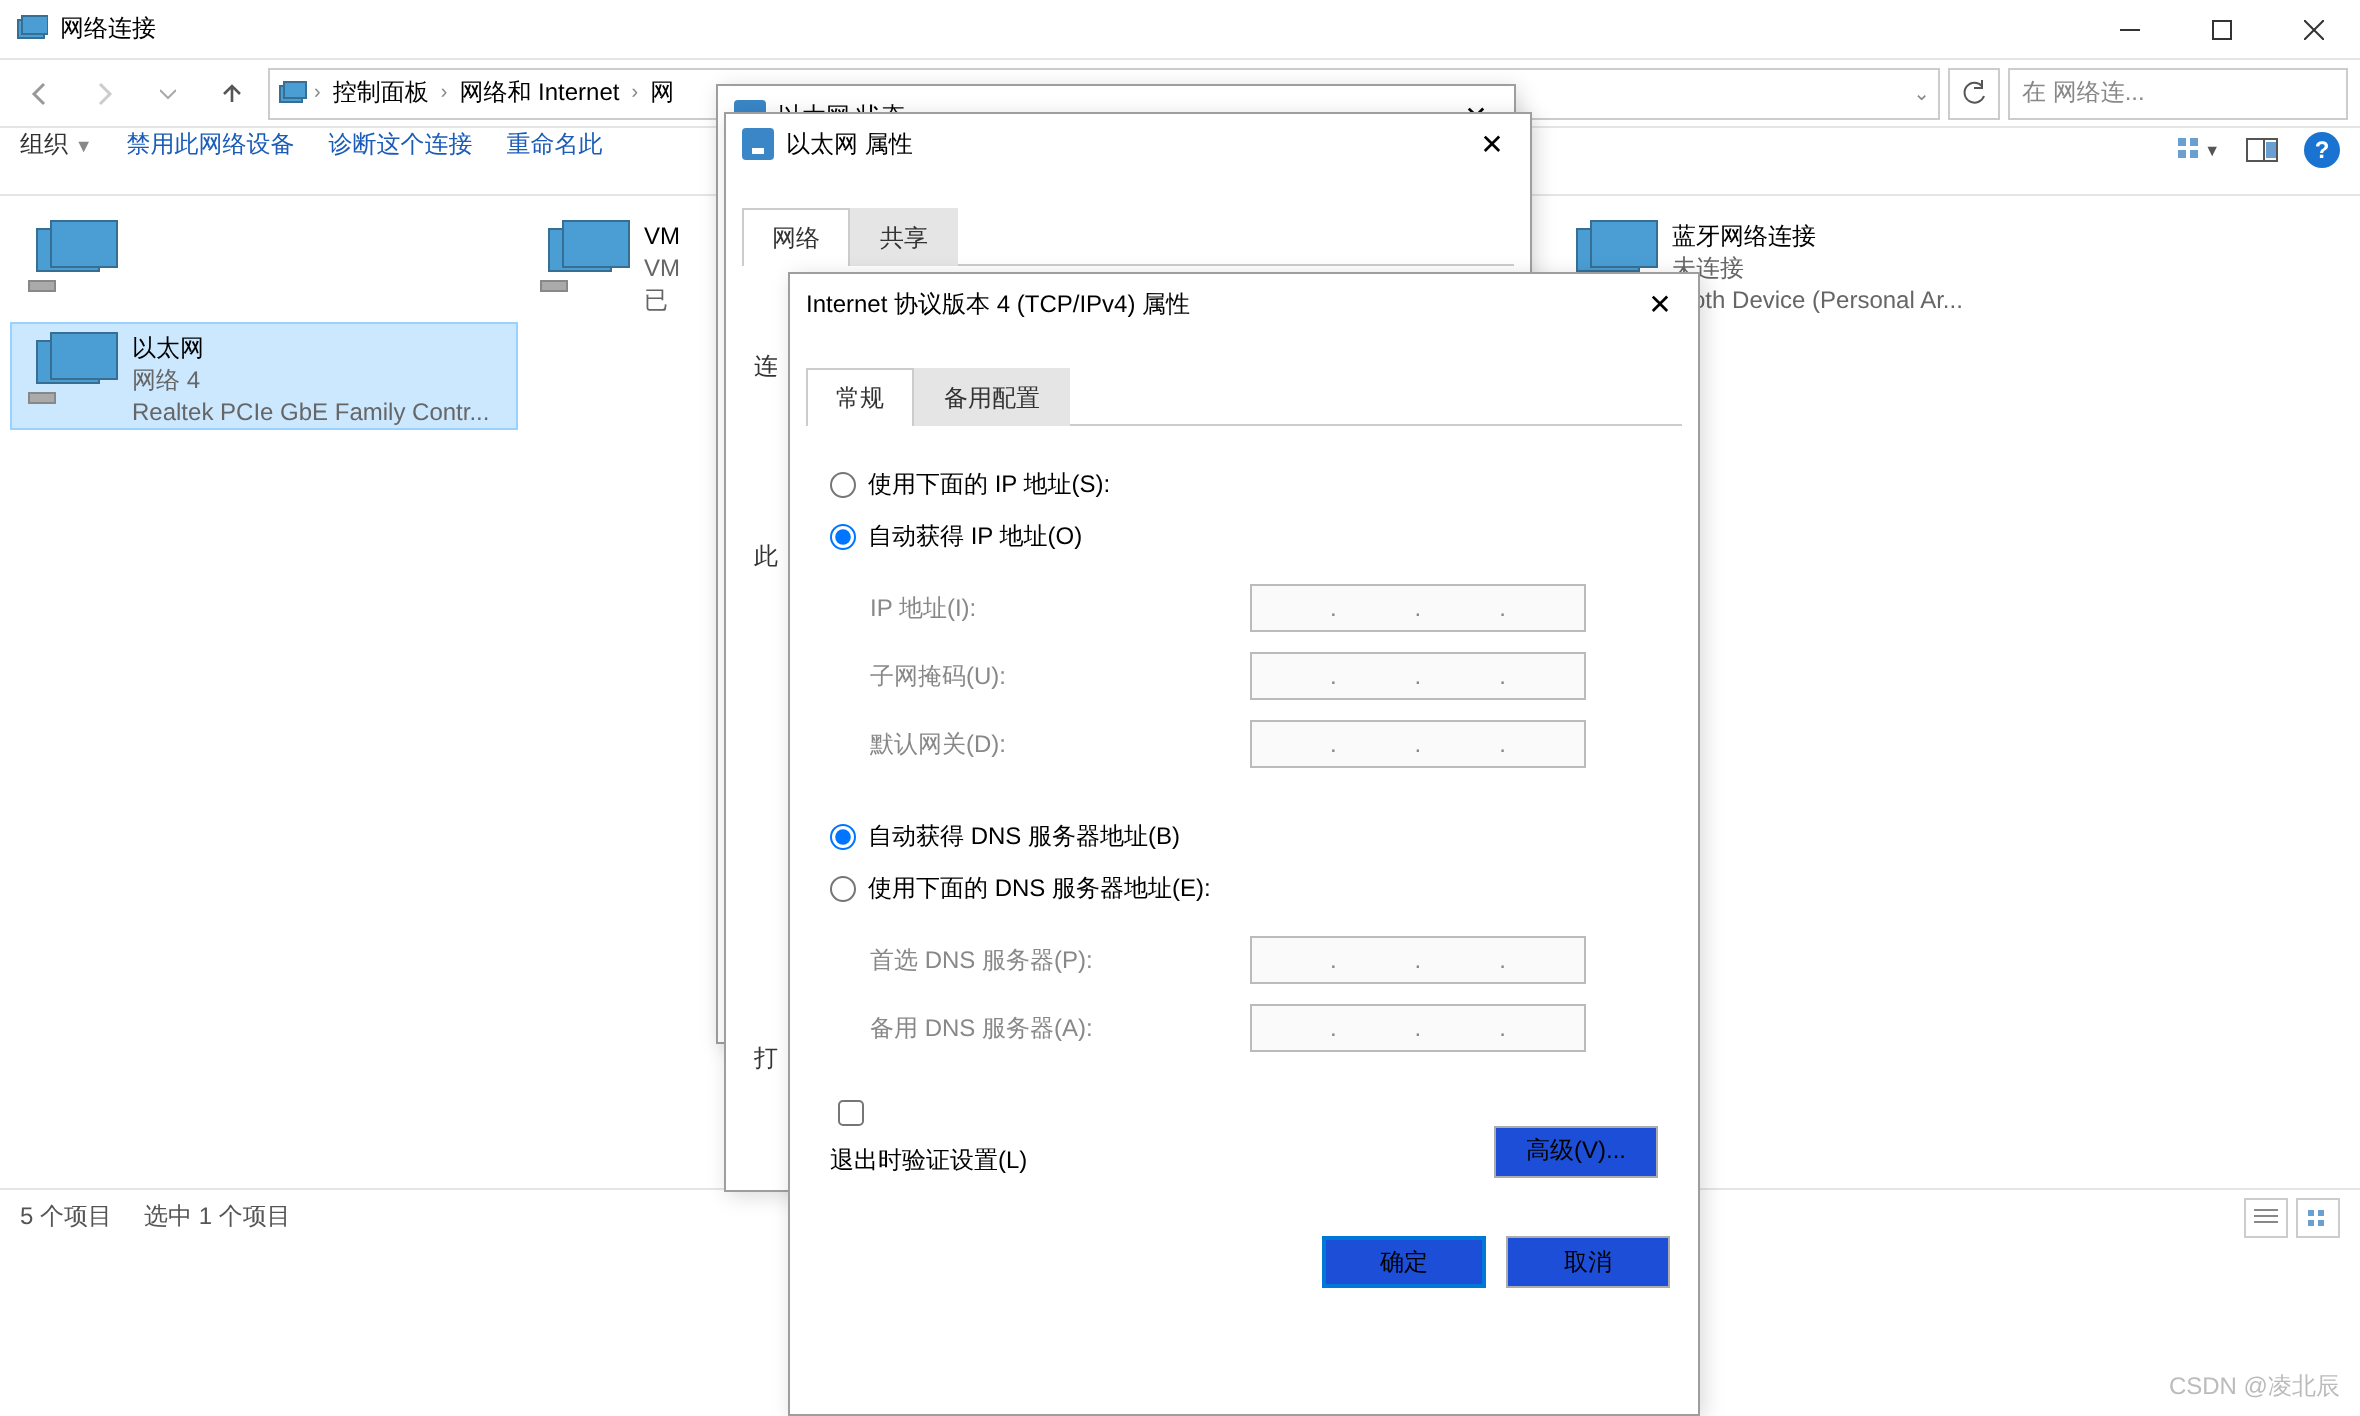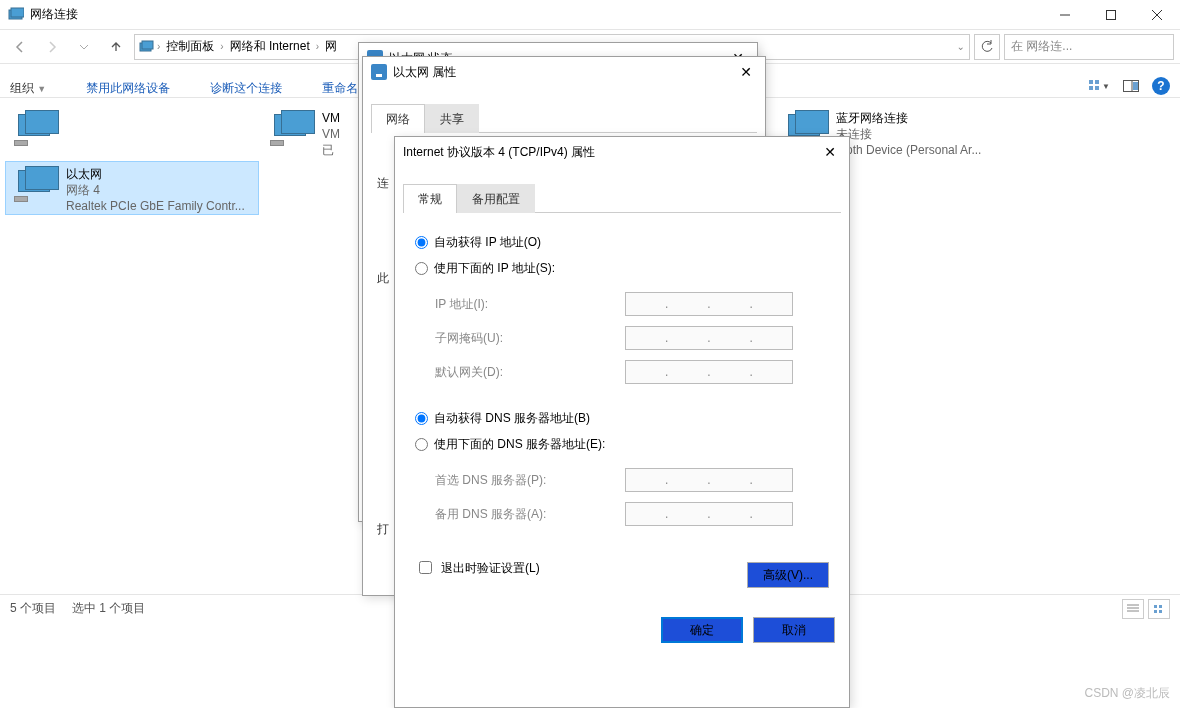--- a/index.html
+++ b/index.html
@@ -14,21 +14,21 @@
 
   .addrbar { height: 34px; display: flex; align-items: center; padding: 0 6px; gap: 4px; border-bottom: 1px solid #e5e5e5; }
   .nav-btn { width: 28px; height: 28px; display: flex; align-items: center; justify-content: center; color: #999; border-radius: 2px; }
   .nav-btn.enabled { color: #2b6cd1; }
   .addr-path { flex: 1; height: 26px; border: 1px solid #ccc; display: flex; align-items: center; padding: 0 4px; gap: 2px; }
   .addr-path .seg { padding: 0 4px; height: 22px; display: inline-flex; align-items: center; }
   .addr-path .chev { color: #888; font-size: 10px; }
   .refresh-btn { width: 26px; height: 26px; border: 1px solid #ccc; display: flex; align-items: center; justify-content: center; }
   .search-box { width: 170px; height: 26px; border: 1px solid #ccc; display: flex; align-items: center; padding: 0 6px; color: #888; }
 
-  .cmdbar { height: 34px; display: flex; align-items: flex-end; padding: 0 10px; gap: 40px; border-bottom: 1px solid #e5e5e5; }
+  .cmdbar { height: 34px; display: flex; align-items: flex-start; padding: 0 10px; gap: 17px; border-bottom: 1px solid #e5e5e5; }
   .cmdbar .cmd { color: #1a5cb8; }
   .cmdbar .cmd.first { color: #333; }
   .cmdbar .right { margin-left: auto; display: flex; gap: 10px; align-items: center; }
   .cmdbar .iconbtn { width: 22px; height: 22px; display: flex; align-items: center; justify-content: center; color: #555; }
   .help-icon { width: 18px; height: 18px; border-radius: 50%; background: #1a73d1; color: #fff; display: flex; align-items: center; justify-content: center; font-weight: bold; font-size: 12px; }
 
   .content { position: relative; display: flex; flex-wrap: wrap; align-content: flex-start; padding: 6px 4px; height: 496px; }
   .conn-item { width: 252px; height: 52px; margin: 2px; padding: 4px; display: flex; gap: 8px; }
   .conn-item.selected { background: #cce8ff; outline: 1px solid #99d1ff; }
   .conn-icon { width: 48px; height: 38px; position: relative; }
@@ -67,21 +67,21 @@
   .ipv4-desc { margin: 10px 16px 18px; line-height: 1.6; color: #333; }
   .radio-group { margin: 0 20px 6px; }
   .radio-row { display: flex; align-items: center; gap: 6px; height: 26px; }
   .radio-row input[type=radio] { margin: 0; }
   .ip-grid { margin: 4px 20px 16px 40px; }
   .ip-row { display: flex; align-items: center; height: 34px; }
   .ip-row label { flex: 0 0 190px; color: #888; }
   .ip-input { width: 168px; height: 24px; border: 1px solid #bbb; background: #fafafa; display: flex; align-items: center; justify-content: space-evenly; color: #999; }
   .ip-input .dot { color: #888; }
   .bottom-row { display: flex; align-items: center; margin: 10px 20px 4px; }
-  .bottom-row .chk { display: flex; align-items: flex-end; gap: 6px; }
+  .bottom-row .chk { display: flex; align-items: flex-start; gap: 6px; flex-direction: column; }
   .bottom-row .spacer { flex: 1; }
   .btn { min-width: 82px; height: 26px; border: 1px solid #adadad; background: #1d4ed8; display: inline-flex; align-items: center; justify-content: center; padding: 0 10px; margin-top: 15px; }
   .btn.default { border: 2px solid #0078d7; }
   .dlg-buttons { display: flex; justify-content: flex-end; gap: 10px; padding: 10px 14px; border-top: 0; }
 
   .watermark { position: absolute; bottom: 6px; right: 10px; color: #bbb; font-size: 12px; }
 
   svg { display: block; }
 </style>
 </head>
@@ -287,26 +287,26 @@
     <div class="dlg-close">✕</div>
   </div>
   <div class="dlg-tabs">
     <div class="dlg-tab active">常规</div>
     <div class="dlg-tab">备用配置</div>
   </div>
 
 
   <div class="radio-group">
     <div class="radio-row">
+      <input type="radio" name="ip" style="">
+      <label>使用下面的 IP 地址(S):</label>
+    </div>
+    <div class="radio-row">
       <input type="radio" name="ip" checked="" style="">
       <label>自动获得 IP 地址(O)</label>
-    </div>
-    <div class="radio-row">
-      <input type="radio" name="ip" style="">
-      <label>使用下面的 IP 地址(S):</label>
     </div>
   </div>
   <div class="ip-grid">
     <div class="ip-row">
       <label>IP 地址(I):</label>
       <div class="ip-input">
           <span></span>
           <span class="dot">.</span>
           <span></span>
           <span class="dot">.</span>

